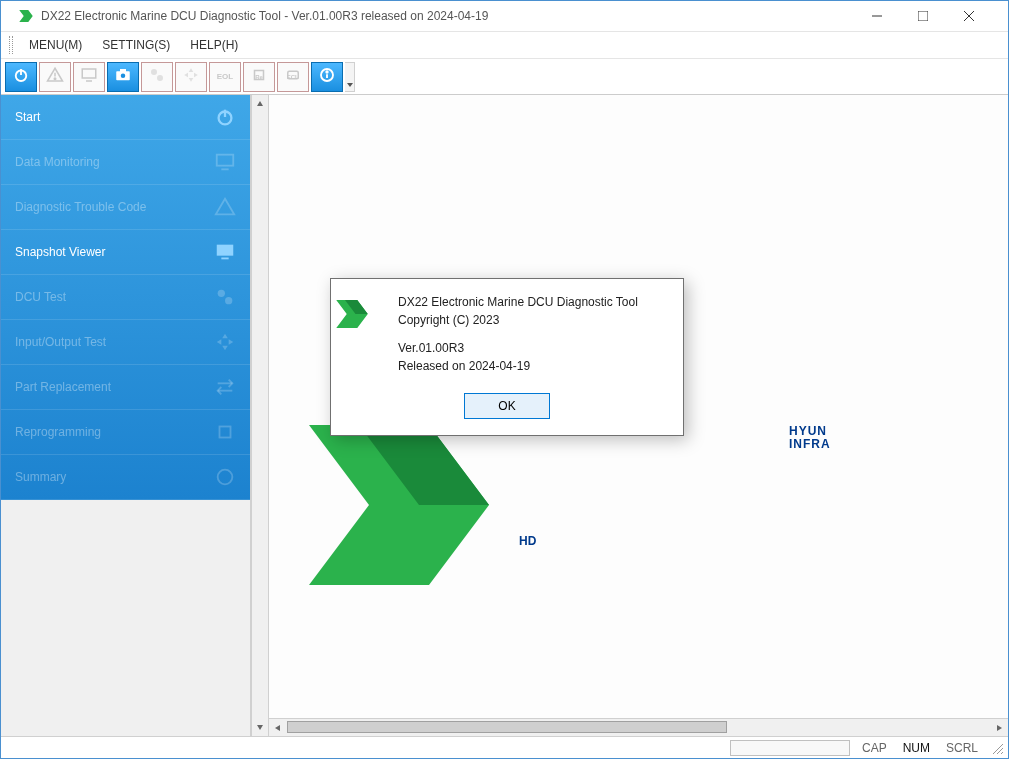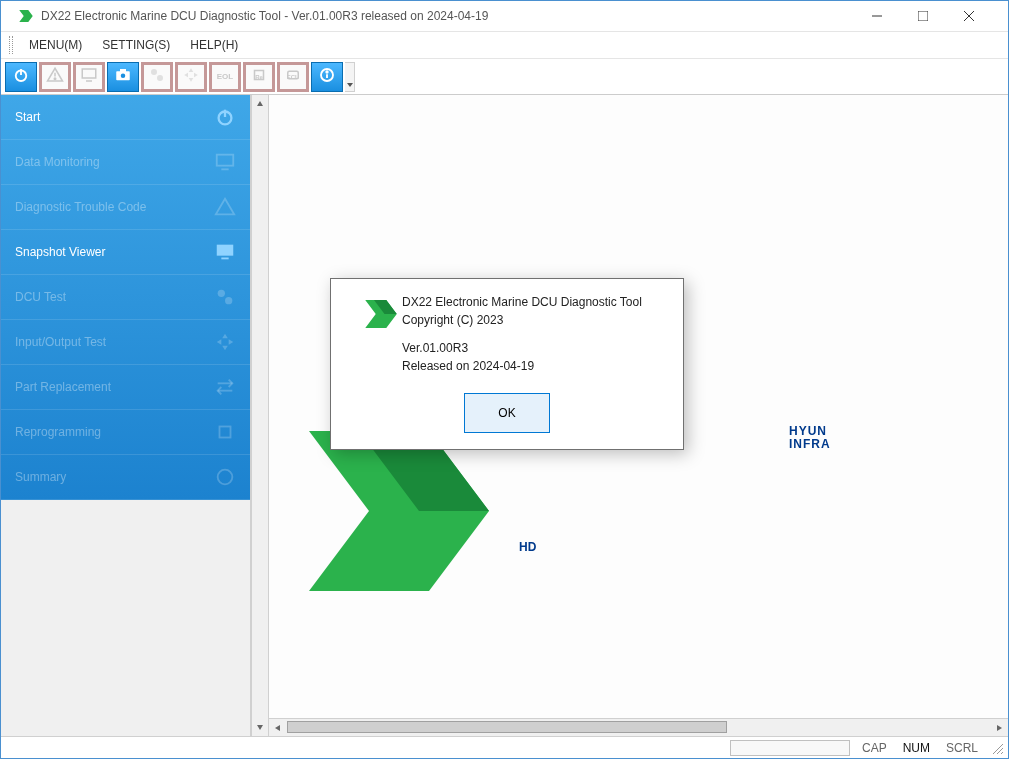--- a/index.html
+++ b/index.html
@@ -11,58 +11,58 @@
 .titlebar .winbtns { display: flex; gap: 0; }
 .titlebar .winbtn { width: 46px; height: 30px; display: flex; align-items: center; justify-content: center; color: #555; }
 
 .menubar { height: 28px; background: #fff; border-top: 1px solid #e5e5e5; border-bottom: 1px solid #e5e5e5; display: flex; align-items: center; padding: 0 8px; gap: 4px; }
 .menubar .menu-item { padding: 4px 8px; color: #333; }
 .menubar .grip { width: 4px; height: 18px; border-left: 1px dotted #999; border-right: 1px dotted #999; margin-right: 4px; }
 
 .toolbar { height: 36px; background: #fff; border-bottom: 1px solid #ccc; display: flex; align-items: center; padding: 2px 4px; gap: 2px; }
 .tb { width: 32px; height: 30px; display: flex; align-items: center; justify-content: center; border: 1px solid transparent; }
 .tb.active { background: linear-gradient(#4cb8ff,#1a8fe0); border: 1px solid #0a6db0; }
-.tb.inactive { background: #f4f4f4; border: 3px solid #7f1d1d; }
+.tb.inactive { background: #f4f4f4; border: 1px solid #7f1d1d; }
 .tb.disabled { opacity: .45; }
 .tb .tb-label { font-size: 8px; color: #888; font-weight: bold; }
 .tb-drop { width: 10px; height: 30px; border: 1px solid #d0d0d0; border-left: none; display:flex; align-items:flex-end; justify-content:center; background:#f4f4f4; padding-bottom:2px; }
 
 .client { flex: 1; display: flex; min-height: 0; }
 
 .sidebar-wrap { width: 250px; border-right: 1px solid #d0d0d0; display:flex; flex-direction:column; }
 .sidebar { flex:1; background: linear-gradient(#3fa7e8,#1c82cf); display: flex; flex-direction: column; }
 .side-item { height: 45px; display: flex; align-items: center; padding: 0 14px; color: rgba(255,255,255,.35); font-size: 15px; justify-content: space-between; border-bottom: 1px solid rgba(255,255,255,.12); }
 .side-item.enabled { color: #fff; font-weight: 400; }
 .side-item .s-ico { width: 22px; height: 22px; opacity: .6; }
 .side-item.enabled .s-ico { opacity: 1; }
 .sidebar-fill { flex:1; background: #f0f0f0; }
 
 .vscroll { width: 18px; background: #f0f0f0; border-left: 1px solid #d0d0d0; border-right: 1px solid #d0d0d0; display:flex; flex-direction:column; }
 .vscroll .arrow { height: 18px; display:flex; align-items:center; justify-content:center; color:#666; }
 .vscroll .track { flex:1; }
 
 .main { flex: 1; position: relative; background: #fdfdfd; display:flex; flex-direction:column; }
 .main-canvas { flex:1; position:relative; overflow:hidden; }
-.hd-logo { position:absolute; left:20px; top:296px; }
+.hd-logo { position:absolute; left:20px; top:290px; }
 .hd-text { position:absolute; left:520px; top:330px; color:#003a8c; font-size:54px; font-weight:800; letter-spacing:1px; line-height:1.05; }
 .hscroll { height:18px; background:#f0f0f0; border-top:1px solid #d0d0d0; display:flex; }
 .hscroll .arrow { width:18px; display:flex; align-items:center; justify-content:center; color:#666; }
 .hscroll .track { flex:1; position:relative; }
 .hscroll .thumb { position:absolute; left:0; top:2px; width:440px; height:12px; background:#cfcfcf; border:1px solid #a0a0a0; }
 
 .dialog { position:absolute; left:330px; top:278px; width:354px; background:#fff; border:1px solid #707070; box-shadow: 4px 4px 16px rgba(0,0,0,.25); }
 .dlg-title { height:30px; display:flex; align-items:center; padding:0 8px; font-size:12px; }
 .dlg-title .t { flex:1; }
 .dlg-close { width:24px; height:24px; display:flex; align-items:center; justify-content:center; font-size:14px; }
-.dlg-body { padding: 14px 16px 6px 29px; display:flex; gap:0; }
+.dlg-body { padding: 14px 16px 6px 0; display:flex; gap:25px; }
 .dlg-body .d-ico { width:42px; height:42px; flex-shrink:0; }
 .dlg-info p { font-size:12px; color:#222; line-height:1.5; }
 .dlg-info .gap { height:10px; }
 .dlg-buttons { padding: 12px 16px 16px; display:flex; justify-content:center; }
-.dlg-buttons button { width:86px; height:40px; border:1px solid #0078d4; background:#e5f1fb; color:#000; }
+.dlg-buttons button { width:86px; height:26px; border:1px solid #0078d4; background:#e5f1fb; color:#000; }
 
 .statusbar { height:22px; border-top:1px solid #d0d0d0; display:flex; align-items:center; justify-content:flex-end; padding:0 4px; gap:8px; color:#666; font-size:11px; }
 .statusbar .cell { padding:0 4px; }
 .statusbar .cell.strong { color:#111; }
 .statusbar .well { width:120px; height:16px; border:1px solid #c0c0c0; background:#f8f8f8; }
 .resize { width:14px; height:14px; }
 </style>
 </head>
 <body>
 

